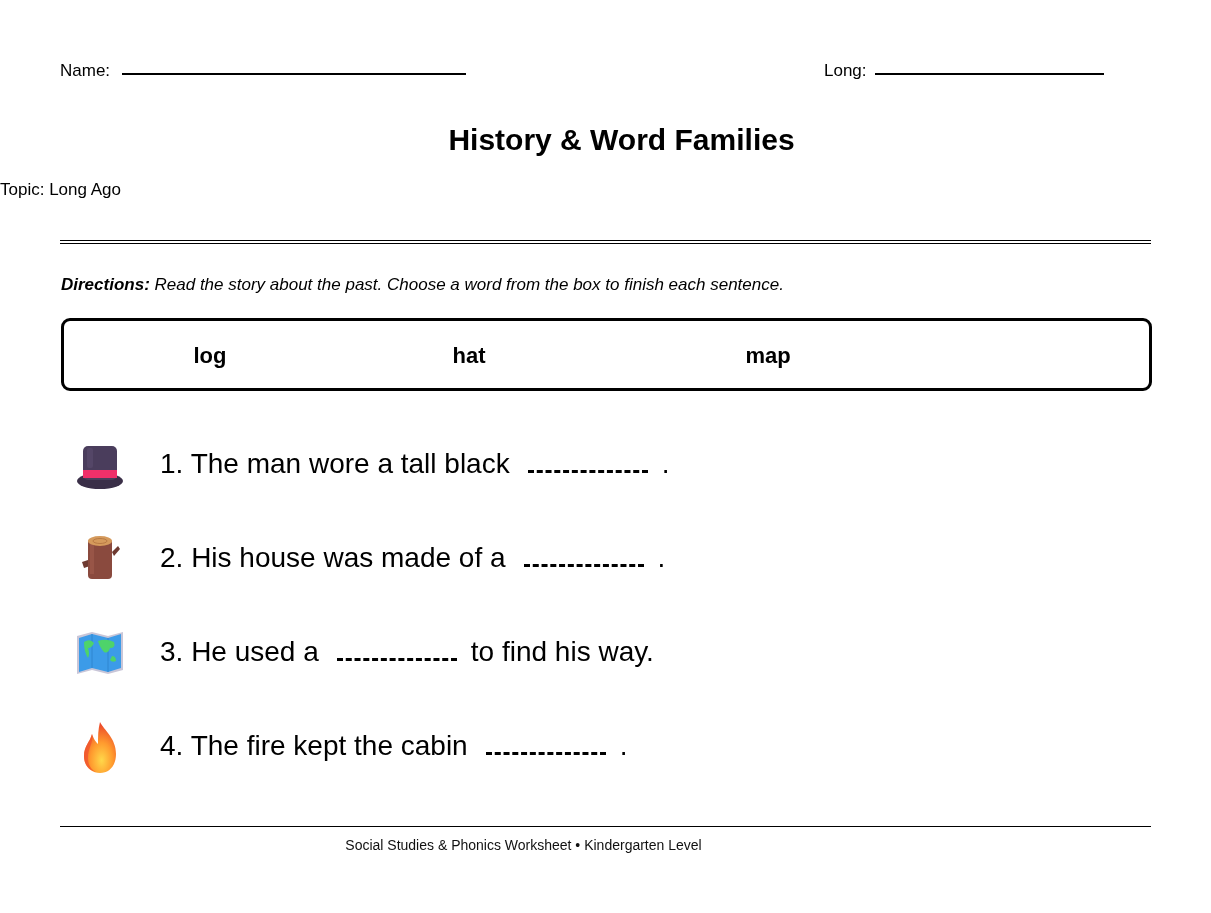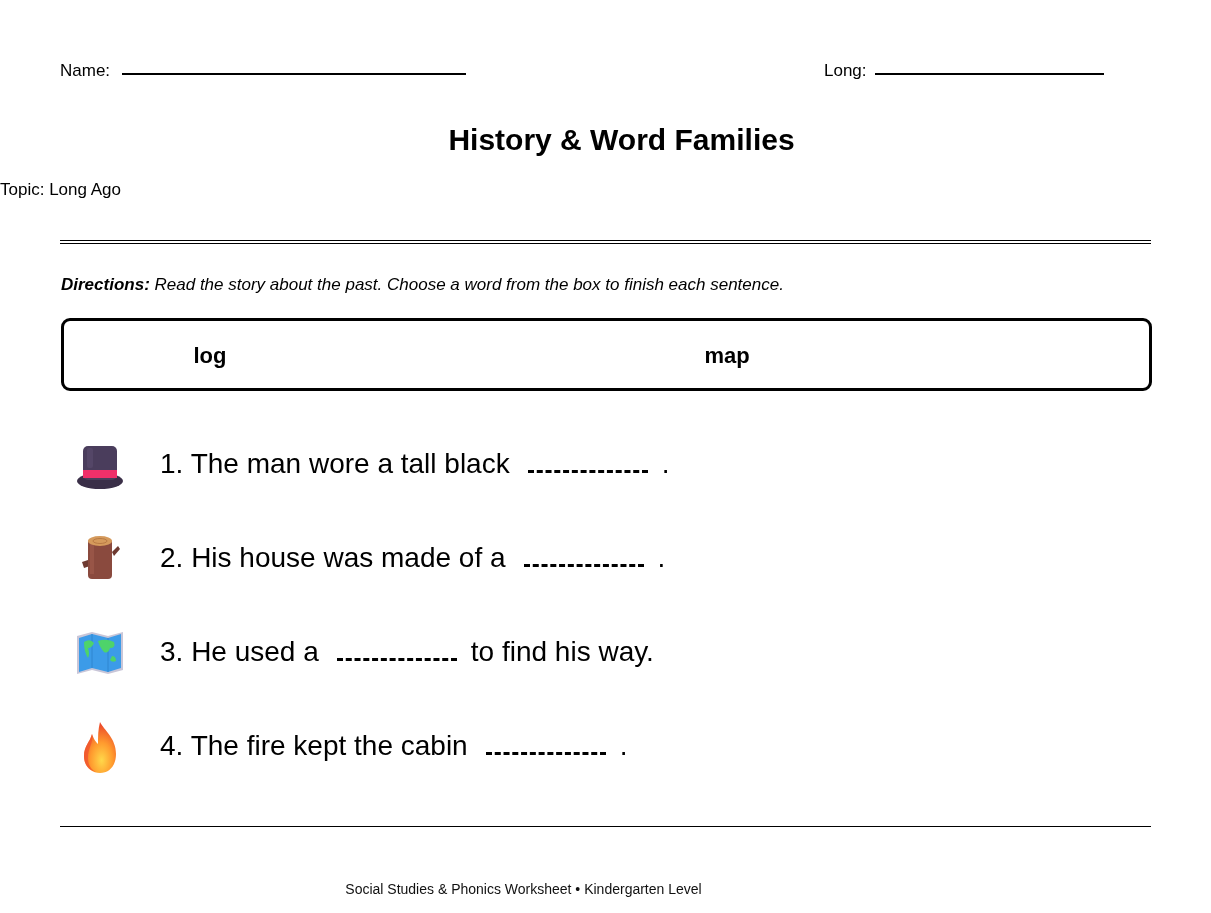--- a/index.html
+++ b/index.html
@@ -102,21 +102,20 @@
       left: 60px; width: 1091px; top: 826px;
       height: 0;
       border-top: 1.5px solid #000;
     }
     .footer-text {
       left: 0; width: 1047px; top: 837px;
       text-align: center;
       font-size: 14px;
       line-height: 16px;
       color: #111;
-      margin-top: 44px;
     }
   </style>
 </head>
 <body>
 
 <div class="abs field-label" style="left:60px; top:61px;">Name:</div>
 <div class="abs field-line" style="left:122px; top:73px; width:344px;"></div>
 
 <div class="abs field-label" style="left:824px; top:61px;">Long:</div>
 <div class="abs field-line" style="left:875px; top:73px; width:229px;"></div>
@@ -125,21 +124,22 @@
 <div class="abs subtitle" style="top:180px;">Topic: Long Ago</div>
 
 <div class="abs double-rule" style="top:240px;"></div>
 
 <div class="abs directions" style="top:275px;">
   <span class="lead">Directions:</span><span> Read the story about the past. Choose a word from the box to finish each sentence.</span>
 </div>
 
 <div class="abs word-box">
   <div class="abs word" style="left:66px;">log</div>
-  <div class="abs word" style="left:583px;">map</div>
+  <div class="abs word" style="left:325px;">hat</div>
+  <div class="abs word" style="left:624px;">map</div>
 </div>
 
 <div class="abs question" style="top:434px;">
   <div class="abs q-icon">
     <svg width="52" height="52" viewBox="0 0 52 52">
       <ellipse cx="26" cy="43" rx="23" ry="8" fill="#3a2f48"></ellipse>
       <rect x="9" y="8" width="34" height="34" rx="5" fill="#4a3d5c"></rect>
       <rect x="9" y="32" width="34" height="8" fill="#f0306a"></rect>
       <rect x="13" y="10" width="6" height="20" rx="2" fill="#5b4d6e" opacity="0.6"></rect>
     </svg>

